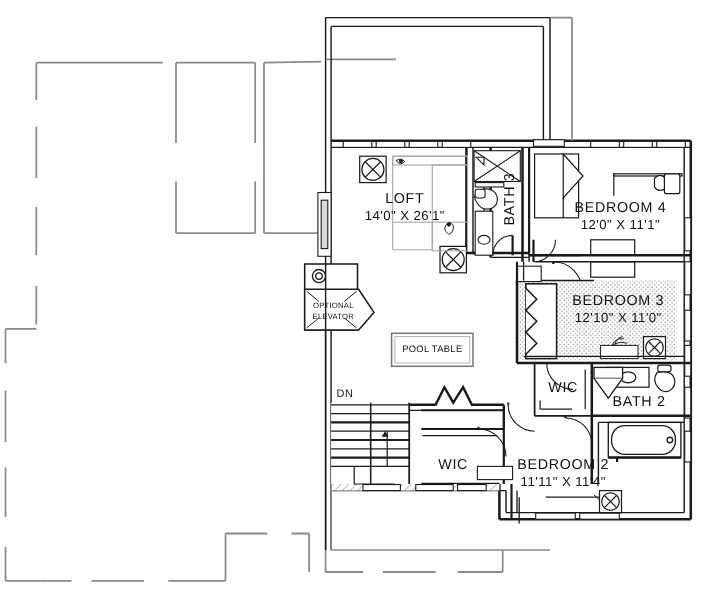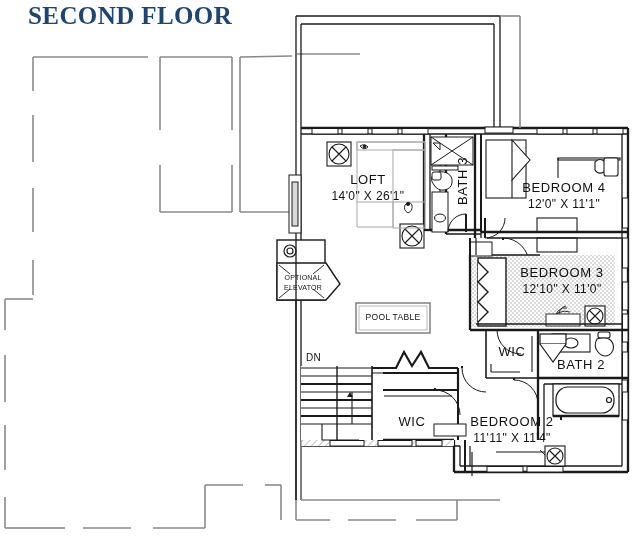--- a/index.html
+++ b/index.html
@@ -48,21 +48,20 @@
   .lbl-dim  { font-size: 12px; letter-spacing: 0.4px; }
   .lbl-small{ font-size: 8.5px; letter-spacing: 0.3px; }
   .lbl-tiny { font-size: 7px; letter-spacing: 0.2px; }
   .lbl-dn   { font-size: 10px; letter-spacing: 0.4px; text-anchor: start;}
 </style>
 </head>
 <body>
 
 <div id="plan-root">
 
-  <div class="title">SECOND FLOOR</div>
 
   <svg class="plan" viewBox="0 0 637 557">
     <defs>
       <pattern id="stipple" width="4" height="4" patternUnits="userSpaceOnUse">
         <rect width="4" height="4" fill="#ffffff"></rect>
         <circle cx="1" cy="1" r="0.7" fill="#9a9a9a"></circle>
         <circle cx="3" cy="3" r="0.7" fill="#9a9a9a"></circle>
       </pattern>
       <pattern id="wallhatch" width="5" height="5" patternUnits="userSpaceOnUse" patternTransform="rotate(45)">
         <rect width="5" height="5" fill="#ffffff"></rect>

